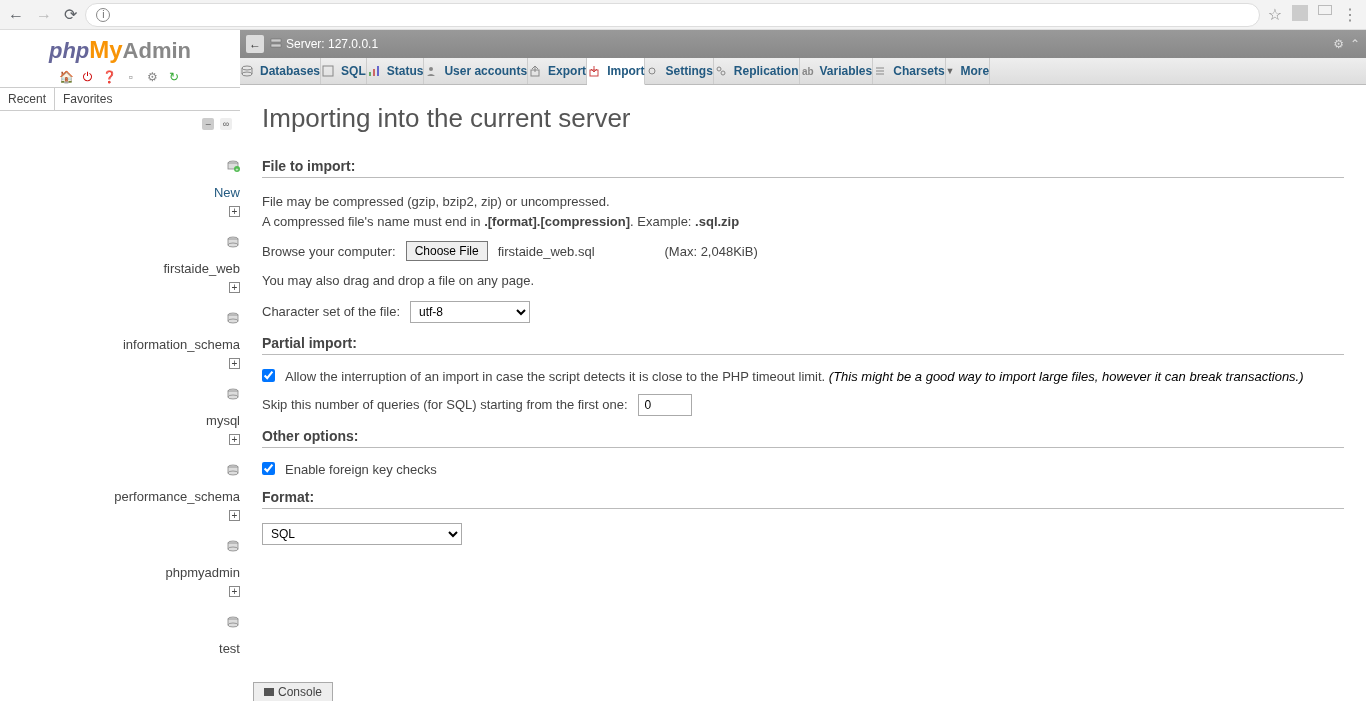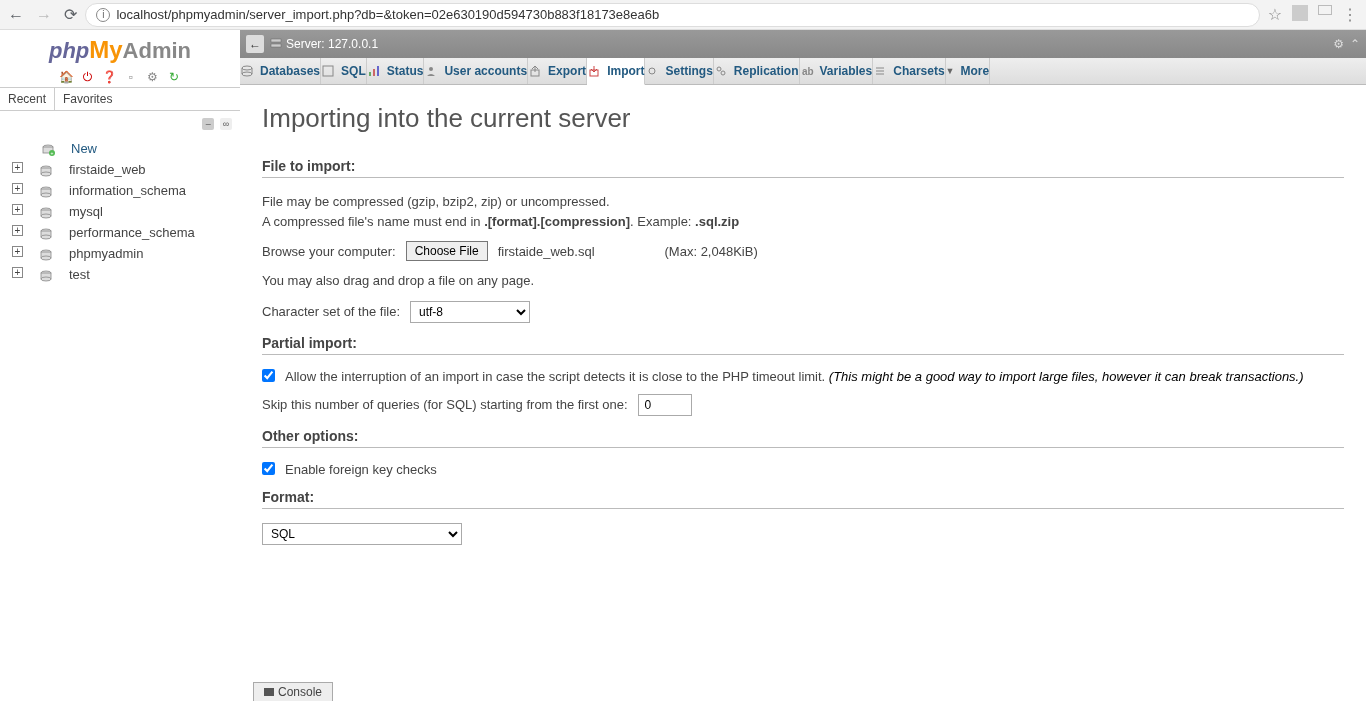--- a/index.html
+++ b/index.html
@@ -18,21 +18,21 @@
 .logo .my { color:#f89406; font-size:24px;}
 .logo .admin { color:#888; font-size:22px;}
 .sidebar-icons { text-align:center; padding:3px 0;}
 .sidebar-icons span { display:inline-block; width:14px; height:14px; margin:0 2px; font-size:12px; }
 .recent-fav { display:flex; border-bottom:1px solid #ccc; border-top:1px solid #ccc; font-size:12px;}
 .recent-fav div { padding:4px 8px; cursor:pointer;}
 .recent-fav .sep { border-right:1px solid #ccc;}
 .collapse-row { text-align:right; padding:4px 8px;}
 .collapse-row span { display:inline-block; width:12px; height:12px; background:#ccc; border-radius:2px; margin-left:2px; font-size:9px; text-align:center; line-height:12px; color:#555;}
 .tree { padding:4px 0 0 12px; font-size:13px;}
-.tree-item { display:flex; align-items:flex-start; gap:16px; padding:3px 0; cursor:pointer;}
+.tree-item { display:flex; align-items:flex-end; gap:16px; padding:3px 0; cursor:pointer;flex-direction:column;}
 .tree-item .expander { width:11px; height:11px; border:1px solid #888; display:inline-flex; align-items:center; justify-content:center; font-size:10px; line-height:1; color:#444; background:#fff;}
 .tree-item .noexp { width:13px; }
 .tree-item .dbicon { width:14px; height:12px; display:inline-block;}
 .tree-item.new { color:#235a81;}
 .server-bar { height:28px; background:linear-gradient(#999,#888); color:#fff; display:flex; align-items:center; padding:0 6px; font-size:12px; position:relative;}
 .server-bar .back-arrow { background:#ddd; color:#333; width:18px; height:18px; display:inline-flex; align-items:center; justify-content:center; margin-right:6px; border-radius:2px;}
 .server-bar .svr-icon { margin-right:4px;}
 .server-bar .right-tools { position:absolute; right:6px; display:flex; gap:6px; color:#ddd;}
 .tabstrip { display:flex; background:linear-gradient(#eee,#ddd); border-bottom:1px solid #bbb; font-size:12px;}
 .tab { display:flex; align-items:center; gap:6px; padding:6px 0; border-right:1px solid #ccc; cursor:pointer; color:#235a81; font-weight:bold;}
@@ -61,21 +61,20 @@
 <body>
 
 <div class="browser-bar">
   <div class="nav-icons">
     <span>←</span>
     <span class="disabled">→</span>
     <span>⟳</span>
   </div>
   <div class="url-bar">
     <span class="info-icon">i</span>
-    <span>localhost/phpmyadmin/server_import.php?db=&amp;token=02e630190d594730b883f18173e8ea6b</span>
   </div>
   <div class="right-icons">
     <span>☆</span>
     <span style="background:#ccc;width:16px;height:16px;"></span>
     <span style="border:1px solid #bbb;width:14px;height:10px;"></span>
     <span>⋮</span>
   </div>
 </div>
 
 <div class="app">

